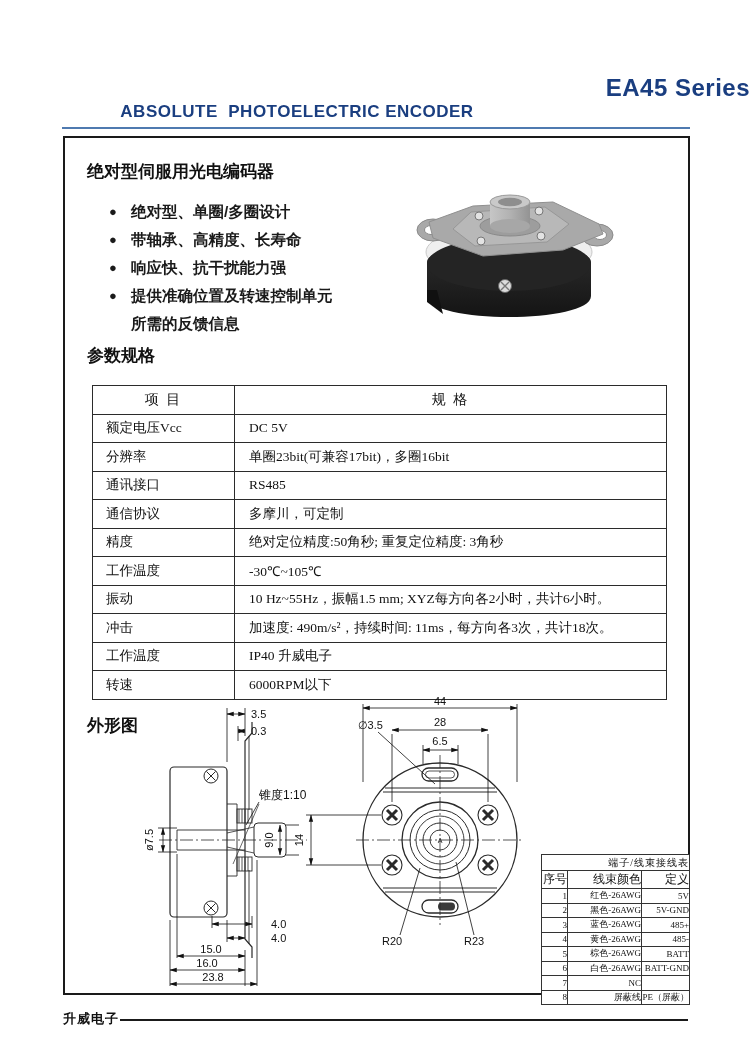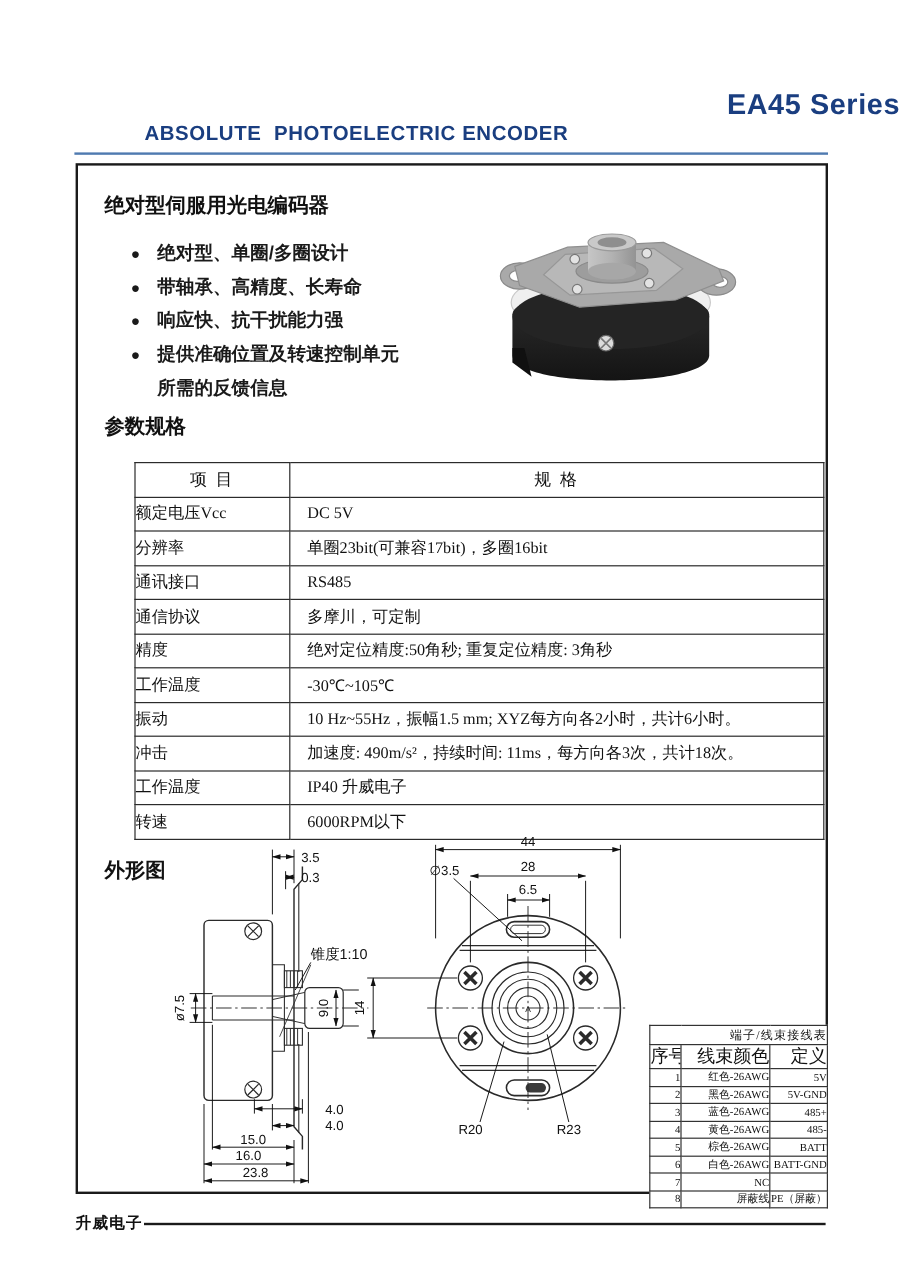--- a/index.html
+++ b/index.html
@@ -25,32 +25,32 @@
   .bullets{left:44px;top:60px;width:300px;font-size:15.5px;font-weight:600;line-height:28px;}
   .bullet-row{display:flex;}
   .bullet-marker{width:22px;flex:0 0 22px;font-size:13px;}
   .specs-heading{left:22px;top:206px;text-align:center;}
 
   
   .spec-table{left:27px;top:247px;width:575px;border-collapse:collapse;
     font-family:"Liberation Serif",serif;font-size:13.5px;color:#111;}
   .spec-table th,.spec-table td{border:1px solid #2b2b2b;height:27.5px;padding:0;}
   .spec-table thead th{font-weight:400;text-align:center;font-size:14px;letter-spacing:2px;}
-  .spec-table td.item{width:128px;}
+  .spec-table td.item{width:128px;padding-left:13px;}
   .spec-table td.spec{padding-left:14px;}
-  .spec-table{border:1.5px solid #1a1a1a;margin-left:20px;}
+  .spec-table{border:1.5px solid #1a1a1a;}
 
   .outline-heading{left:22px;top:576px;}
 
   
   .wiring-table{left:476px;top:716px;width:148px;border-collapse:collapse;
     font-family:"Liberation Serif",serif;font-size:9px;color:#111;table-layout:fixed;background:#fff;}
   .wiring-table th,.wiring-table td{border:1px solid #333;height:13.5px;padding:0;text-align:right;overflow:hidden;white-space:nowrap;}
   .wiring-table .w-title{font-size:10px;height:15px;font-weight:400;letter-spacing:1px;}
-  .wiring-table .w-head th{font-size:15px;height:15px;font-weight:400;margin-top:39px;}
+  .wiring-table .w-head th{font-size:12px;height:15px;font-weight:400;margin-top:39px;}
   .wiring-table col.c1{width:26px;} .wiring-table col.c2{width:74px;} .wiring-table col.c3{width:48px;}
 
   
   .footer-brand{left:63px;top:1010px;font-size:13px;font-weight:700;letter-spacing:1px;color:#111;}
   .footer-line{left:120px;top:1019px;width:568px;height:2px;background:#1a1a1a;}
 
   
   svg text{font-family:"Liberation Sans",sans-serif;fill:#111;}
 </style>
 </head>

